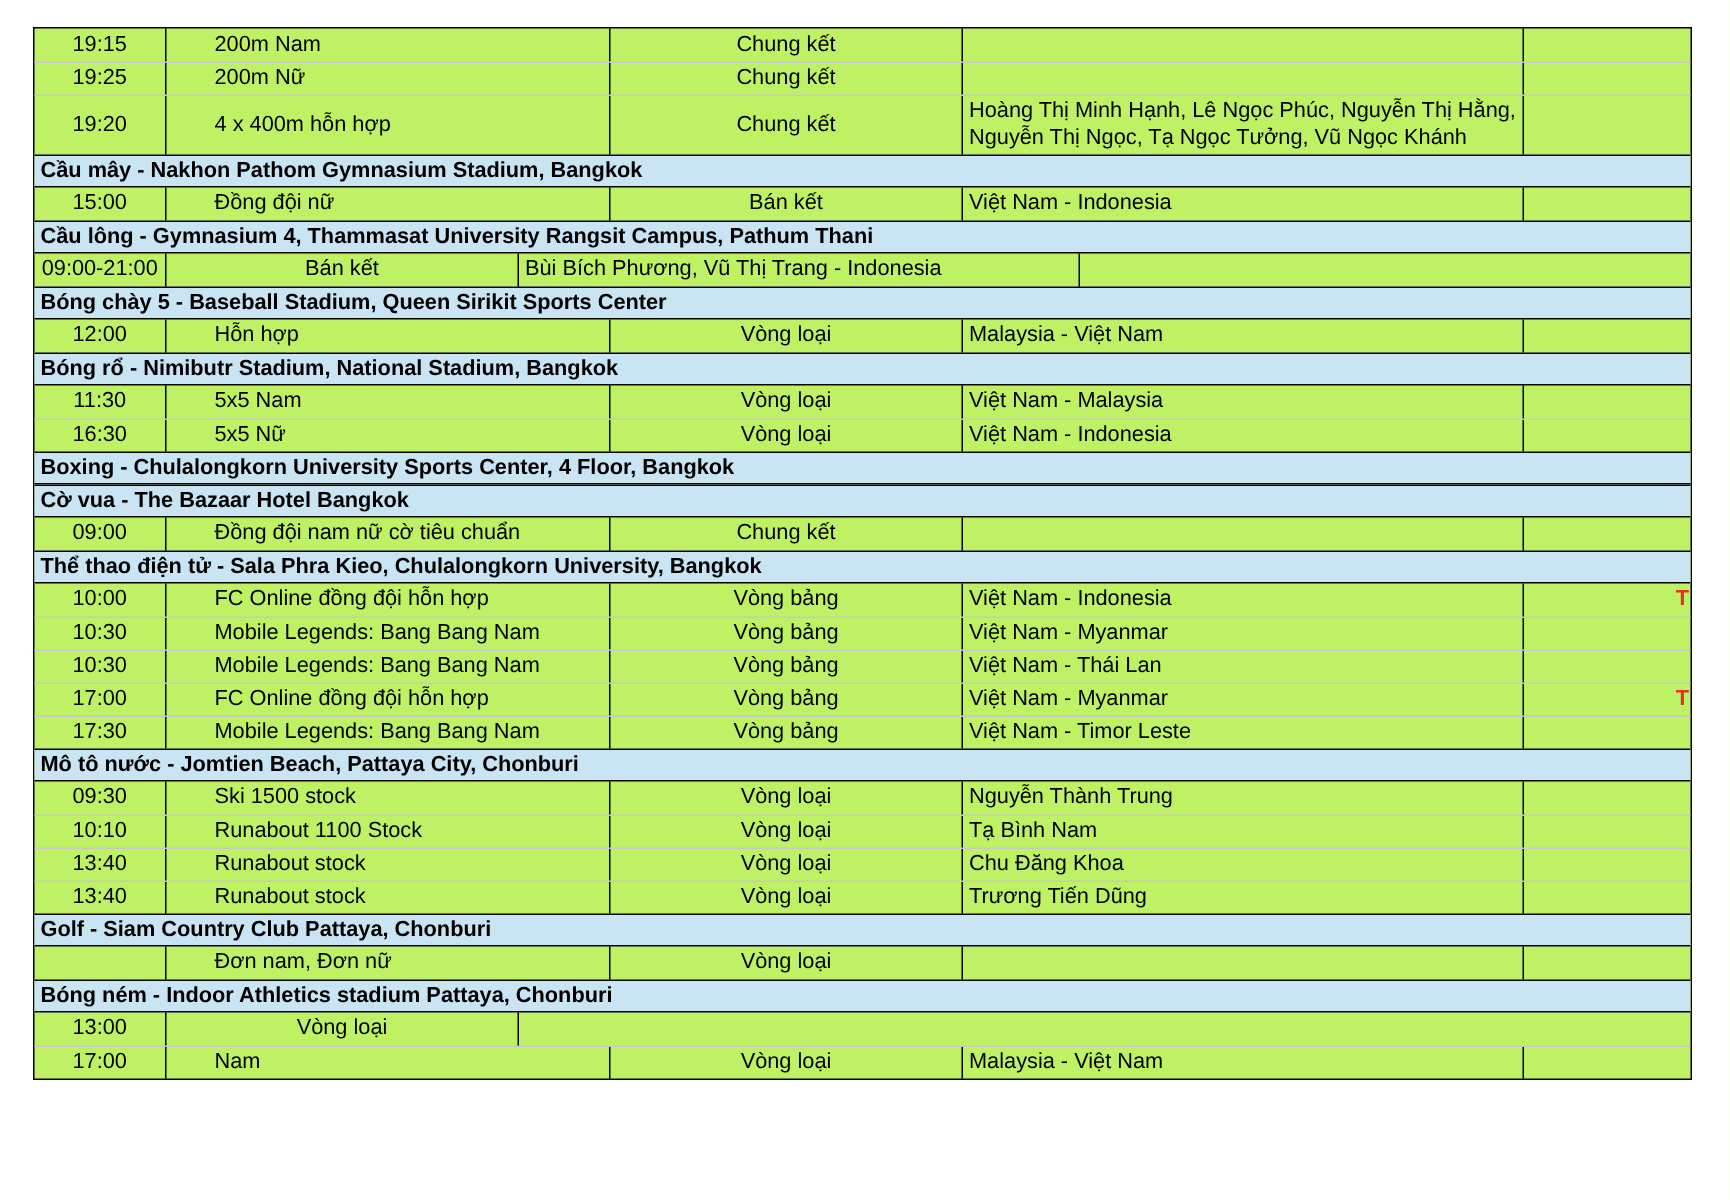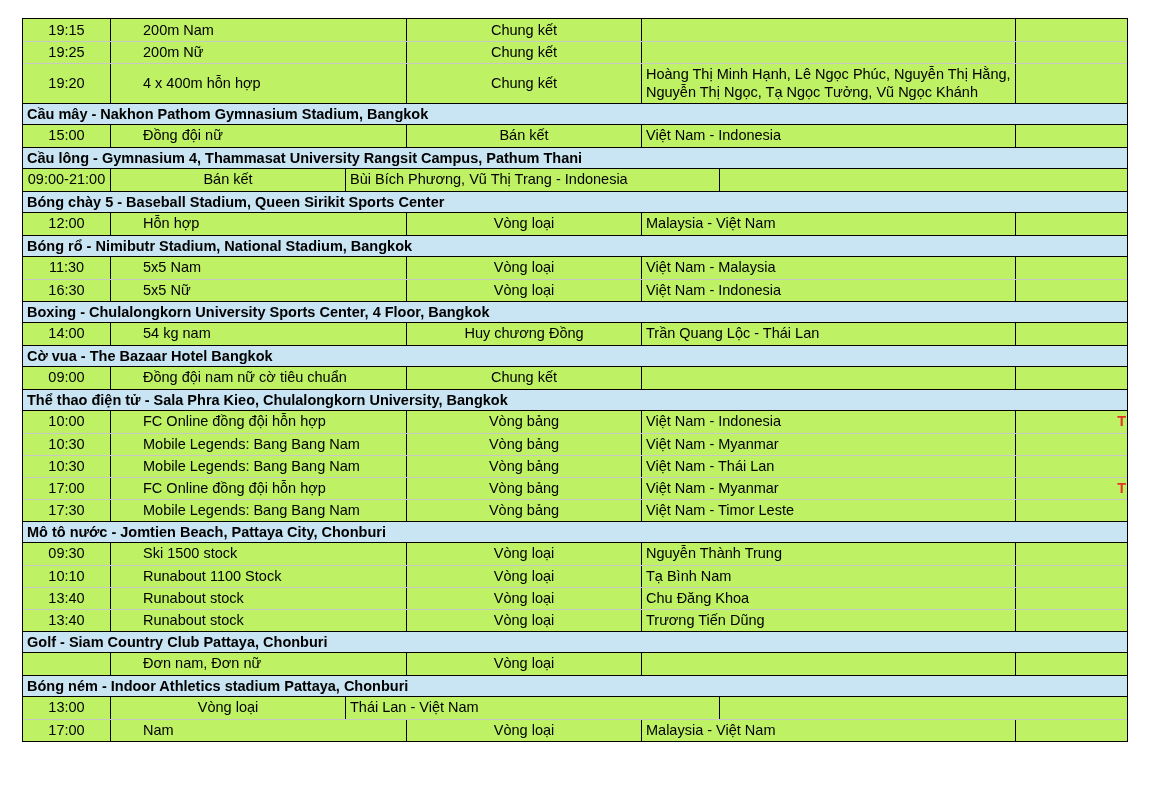--- a/index.html
+++ b/index.html
@@ -97,27 +97,20 @@
       <div class="row">
     <div class="cell time">16:30</div>
     <div class="cell event">5x5 Nữ</div>
     <div class="cell round">Vòng loại</div>
     <div class="cell participants">Việt Nam - Indonesia</div>
     <div class="cell note"></div>
   </div>
       <div class="hdr-row">
     <div class="hdr-label">Boxing - Chulalongkorn University Sports Center, 4 Floor, Bangkok</div>
   </div>
-      <div class="row after-header">
-    <div class="cell time">14:00</div>
-    <div class="cell event">54 kg nam</div>
-    <div class="cell round">Huy chương Đồng</div>
-    <div class="cell participants">Trần Quang Lộc - Thái Lan</div>
-    <div class="cell note"></div>
-  </div>
       <div class="hdr-row">
     <div class="hdr-label">Cờ vua - The Bazaar Hotel Bangkok</div>
   </div>
       <div class="row after-header">
     <div class="cell time">09:00</div>
     <div class="cell event">Đồng đội nam nữ cờ tiêu chuẩn</div>
     <div class="cell round">Chung kết</div>
     <div class="cell participants"></div>
     <div class="cell note"></div>
   </div>
@@ -199,21 +192,20 @@
     <div class="cell round">Vòng loại</div>
     <div class="cell participants"></div>
     <div class="cell note"></div>
   </div>
       <div class="hdr-row">
     <div class="hdr-label">Bóng ném - Indoor Athletics stadium Pattaya, Chonburi</div>
   </div>
       <div class="row after-header">
     <div class="cell time">13:00</div>
     <div class="cell round">Vòng loại</div>
-    <div class="cell participants">Thái Lan - Việt Nam</div>
     <div class="cell note"></div>
   </div>
       <div class="row">
     <div class="cell time">17:00</div>
     <div class="cell event">Nam</div>
     <div class="cell round">Vòng loại</div>
     <div class="cell participants">Malaysia - Việt Nam</div>
     <div class="cell note"></div>
   </div>
     </div>

